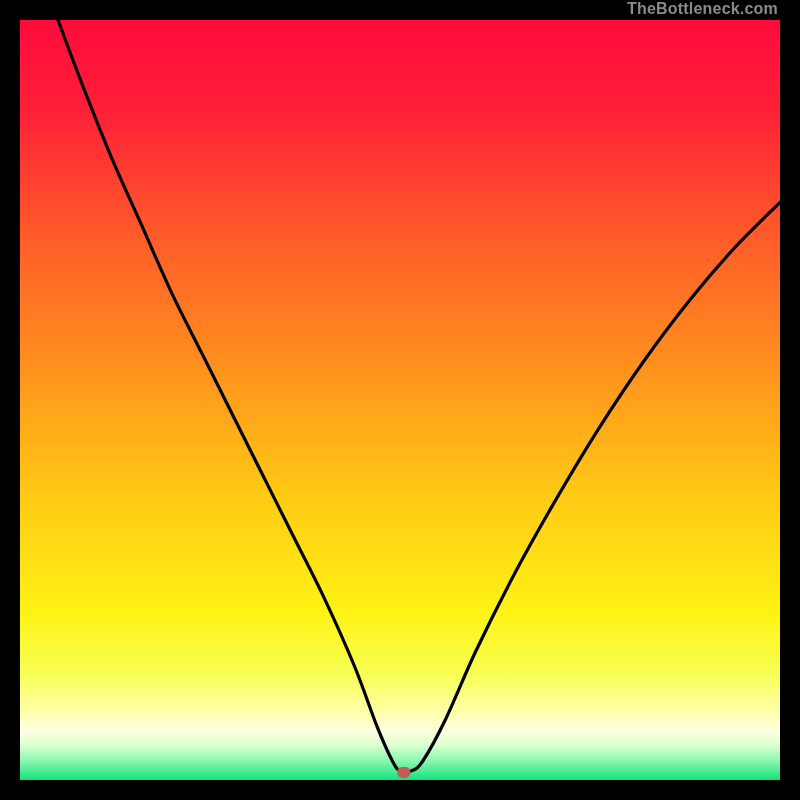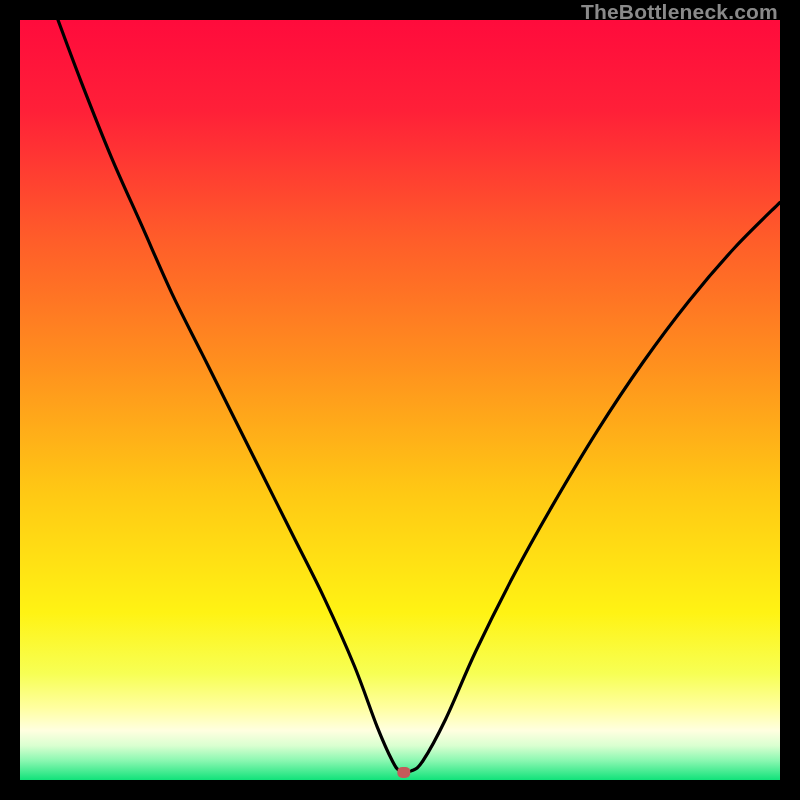--- a/index.html
+++ b/index.html
@@ -23,21 +23,21 @@
     left: 0;
     top: 0;
     width: 760px;
     height: 760px;
   }
   .watermark {
     position: absolute;
     top: 0px;
     right: 22px;
     font-family: Arial, Helvetica, sans-serif;
-    font-size: 21px;
+    font-size: 16px;
     font-weight: 600;
     color: #8a8a8a;
     letter-spacing: 0.2px;
   }
 </style>
 </head>
 <body>
 
 <div class="frame">
   <svg class="plot" viewBox="0 0 760 760">

